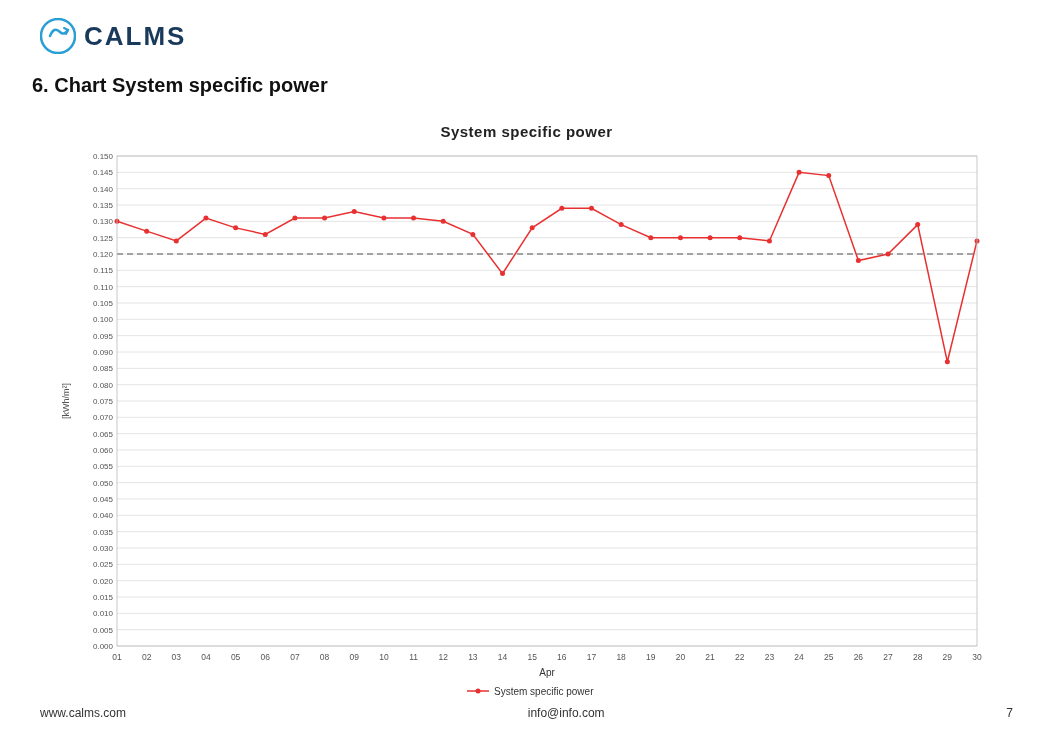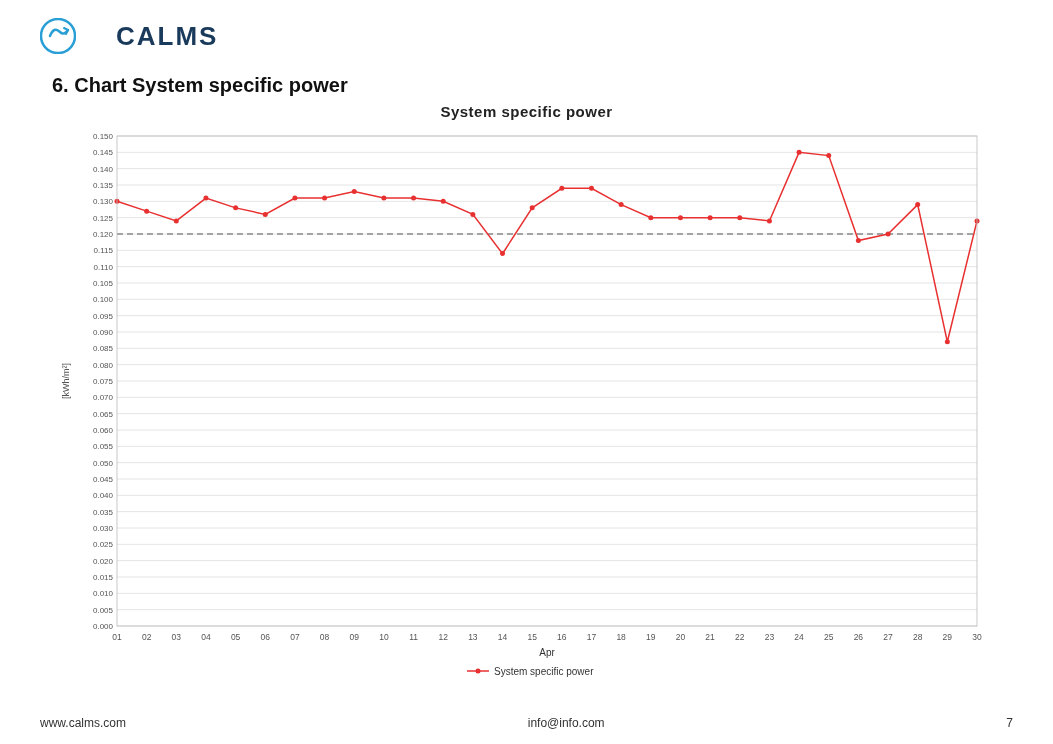--- a/index.html
+++ b/index.html
@@ -25,35 +25,35 @@
     }
     .logo-icon {
       width: 36px;
       height: 36px;
     }
     .logo-text {
       font-size: 26px;
       font-weight: 900;
       color: #1a3a5c;
       letter-spacing: 2px;
-      margin-left: 32px;
     }
 
     
     .section-title {
-      padding: 10px 40px 6px 52px;
+      padding: 10px 40px 6px 32px;
       font-size: 20px;
       font-weight: 700;
       color: #111;
     }
 
     
     .chart-wrapper {
       padding: 0 40px;
       position: relative;
+      margin-top: 20px;
     }
     .chart-title {
       text-align: center;
       font-size: 15px;
       font-weight: 700;
       color: #222;
       margin-bottom: 6px;
       letter-spacing: 0.5px;
     }
     .chart-container {
@@ -61,21 +61,21 @@
       width: 940px;
       margin: 0 auto;
     }
     svg.chart-svg {
       display: block;
     }
 
     
     .footer {
       position: absolute;
-      bottom: 14px;
+      bottom: 24px;
       left: 0;
       right: 0;
       display: flex;
       justify-content: space-between;
       padding: 0 40px;
       font-size: 12px;
       color: #333;
       text-align: center;
     }
   </style>

